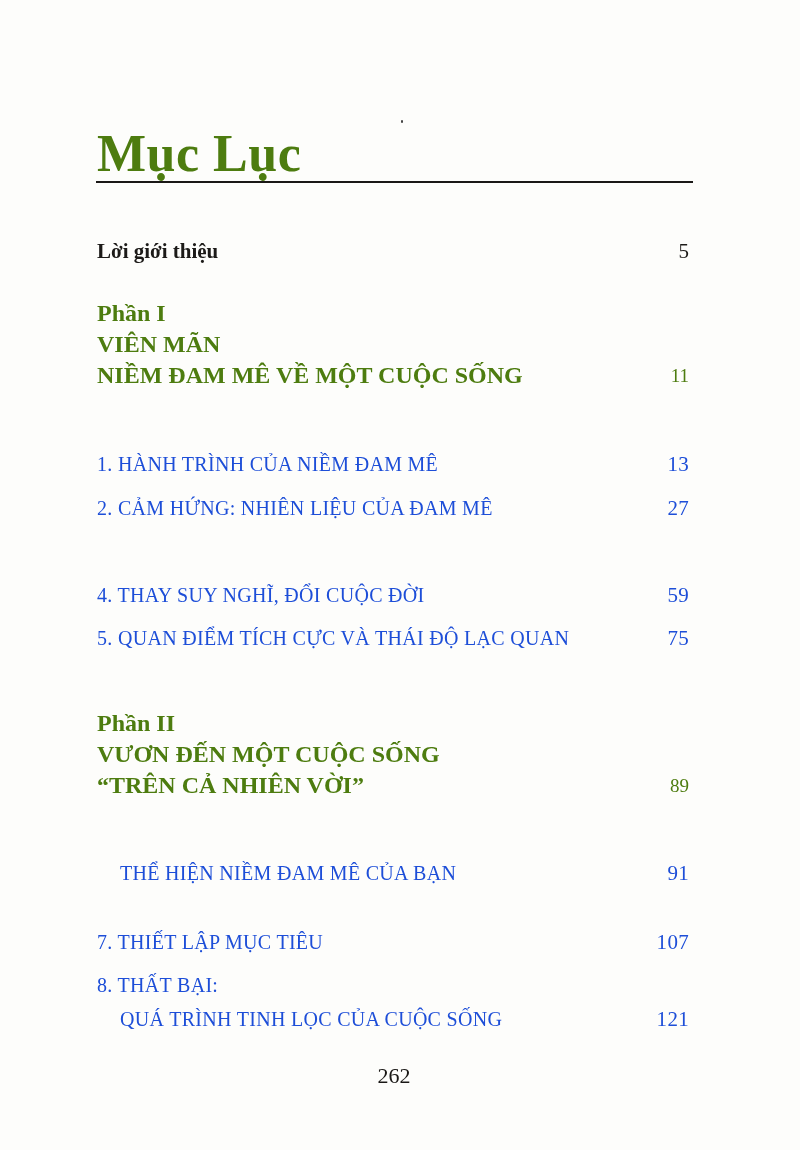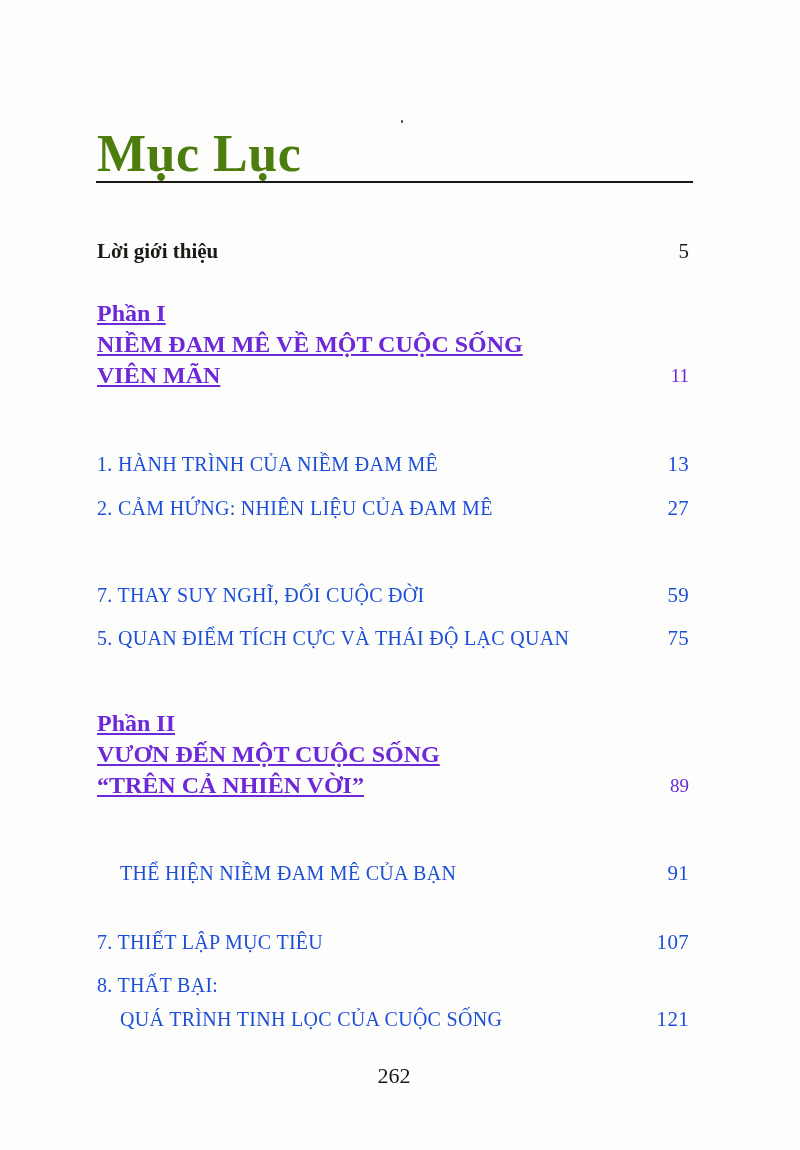--- a/index.html
+++ b/index.html
@@ -67,22 +67,21 @@
       white-space: nowrap;
     }
     .bold { font-weight: bold; }
     .part-head {
       position: absolute;
       left: 97px;
       width: 592px;
       font-size: 24px;
       line-height: 31px;
       font-weight: bold;
-      color: #6d28d9;
-      text-decoration: underline;
+      color: #4d7c0f;
     }
     .part-head .line { display: block; white-space: nowrap; }
     .part-head .pg {
       position: absolute;
       right: 0;
       bottom: 0;
       font-weight: normal;
       font-size: 19px;
     }
     .chapter {
@@ -122,35 +121,35 @@
   <h1 class="title" style="margin:0;">Mục Lục</h1>
   <div class="rule"></div>
 
   <div class="row bold" style="top:238px;">
     <span class="label">Lời giới thiệu</span>
     <span class="pg" style="font-weight:normal;">5</span>
   </div>
 
   <div class="part-head" style="top:298px;">
     <span class="line">Phần I</span>
+    <span class="line">VIÊN MÃN</span>
     <span class="line">NIỀM ĐAM MÊ VỀ MỘT CUỘC SỐNG</span>
-    <span class="line">VIÊN MÃN</span>
     <span class="pg">11</span>
   </div>
 
   <div class="chapter" style="top:451px;">
     <span class="line">1. HÀNH TRÌNH CỦA NIỀM ĐAM MÊ</span>
     <span class="pg">13</span>
   </div>
   <div class="chapter" style="top:495px;">
     <span class="line">2. CẢM HỨNG: NHIÊN LIỆU CỦA ĐAM MÊ</span>
     <span class="pg">27</span>
   </div>
   <div class="chapter" style="top:582px;">
-    <span class="line">7. THAY SUY NGHĨ, ĐỔI CUỘC ĐỜI</span>
+    <span class="line">4. THAY SUY NGHĨ, ĐỔI CUỘC ĐỜI</span>
     <span class="pg">59</span>
   </div>
   <div class="chapter" style="top:625px;">
     <span class="line">5. QUAN ĐIỂM TÍCH CỰC VÀ THÁI ĐỘ LẠC QUAN</span>
     <span class="pg">75</span>
   </div>
 
   <div class="part-head" style="top:708px;">
     <span class="line">Phần II</span>
     <span class="line">VƯƠN ĐẾN MỘT CUỘC SỐNG</span>

